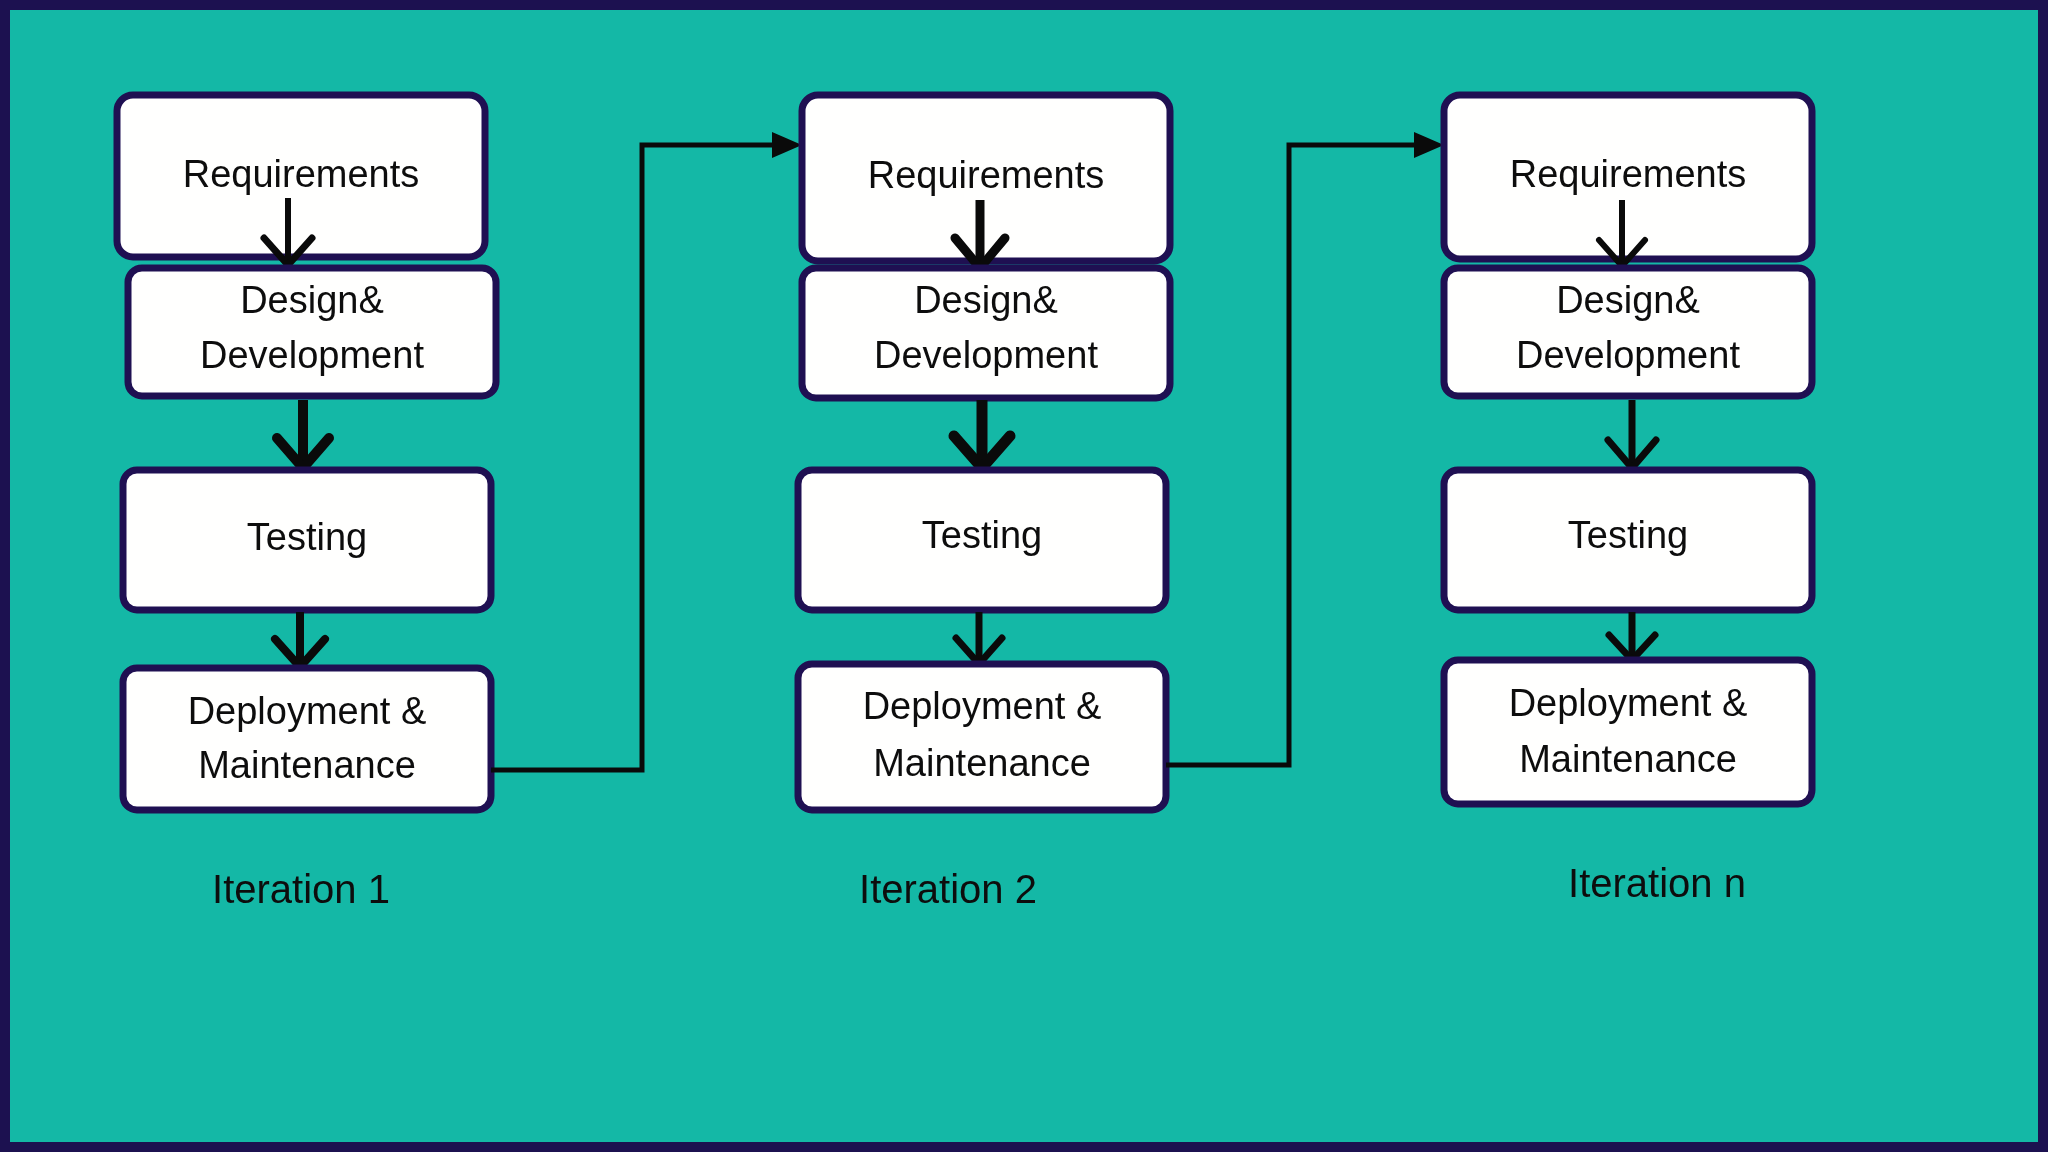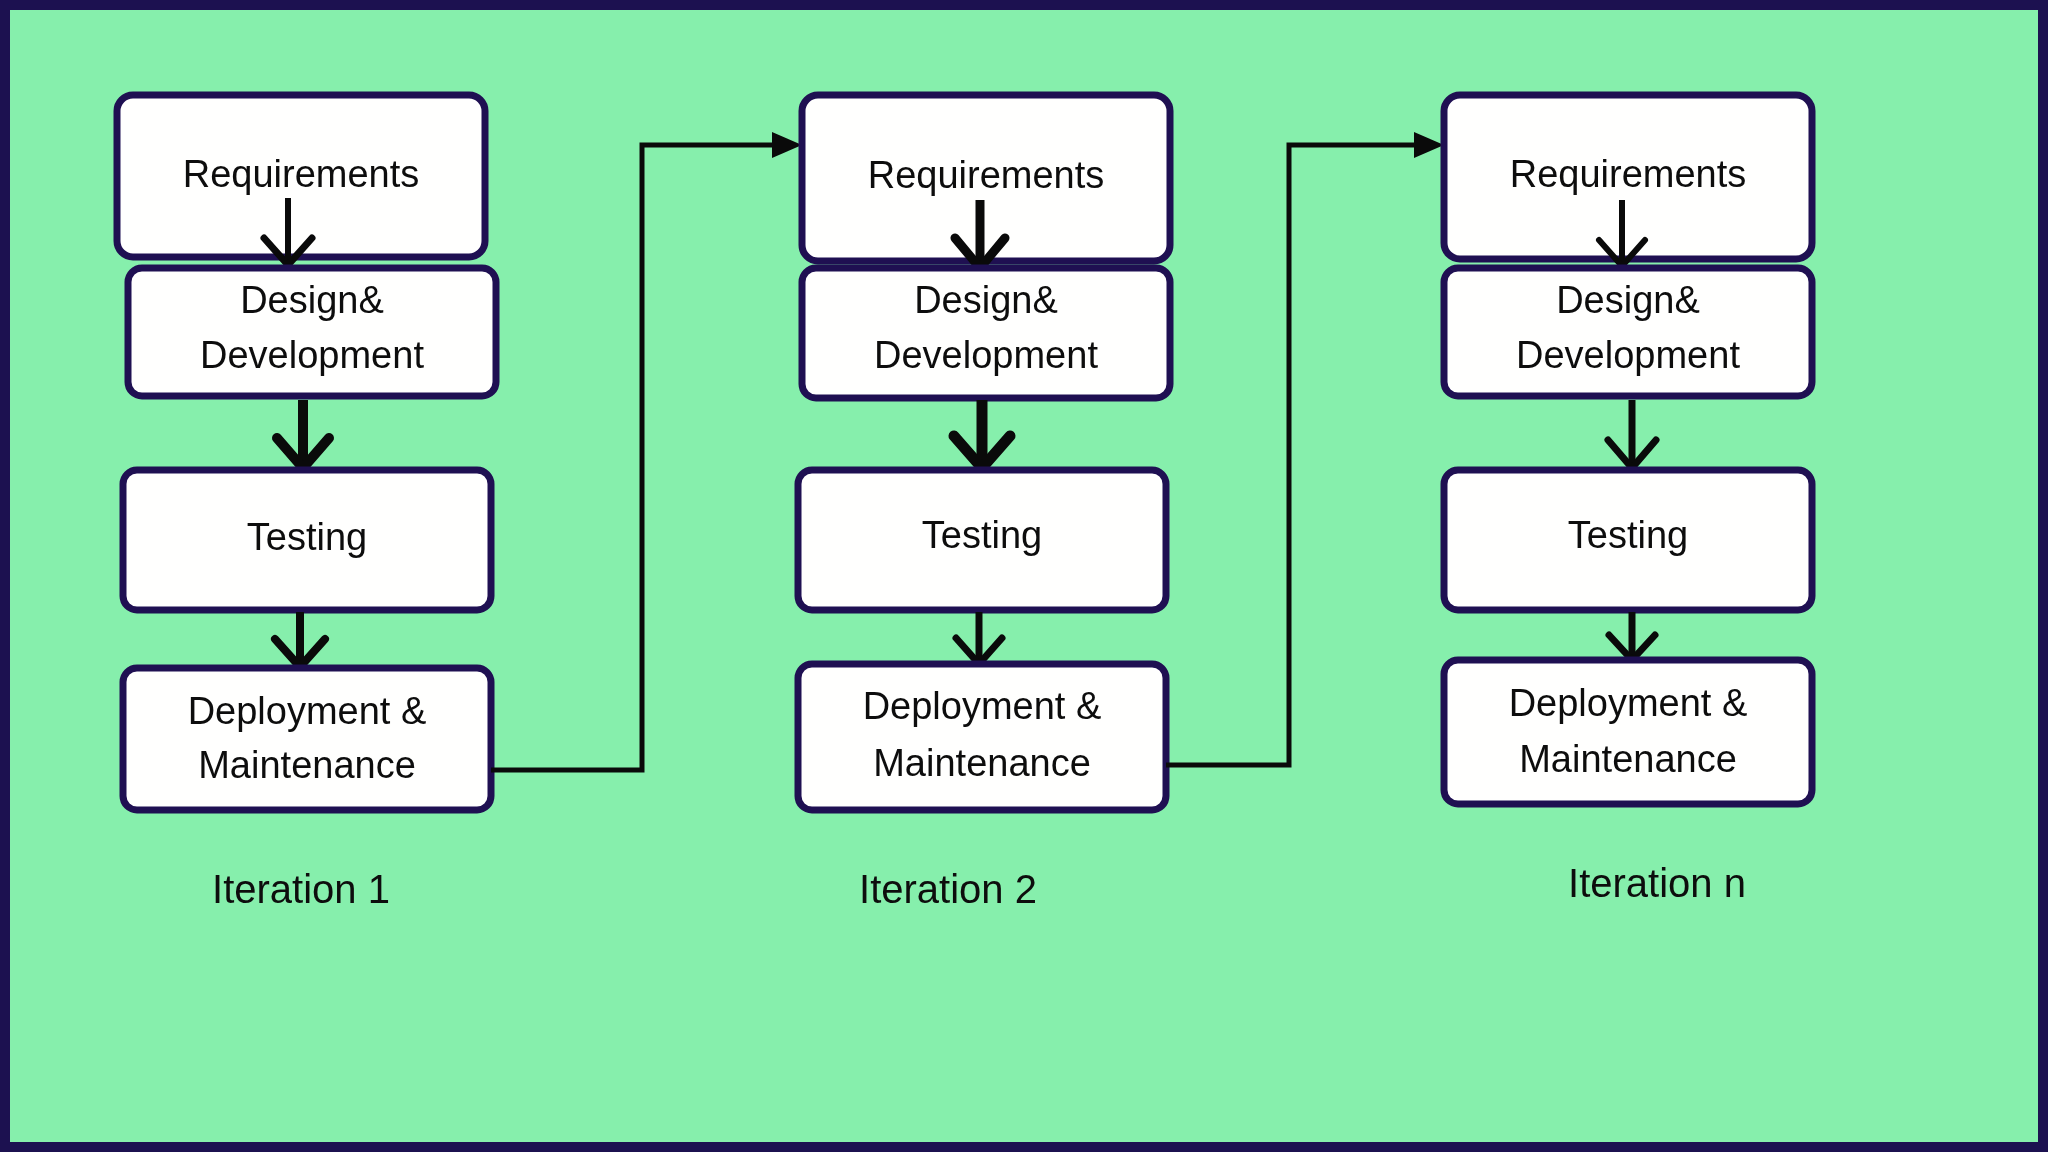--- a/index.html
+++ b/index.html
@@ -4,21 +4,21 @@
 <style>
   html, body {
     margin: 0;
     padding: 0;
     background: #ffffff;
   }
   #page {
     position: relative;
     width: 2048px;
     height: 1152px;
-    background: #86efac;
+    background: #14b8a6;
     box-sizing: border-box;
     border: 10px solid #1c1150;
     overflow: hidden;
     font-family: "Liberation Sans", "DejaVu Sans", sans-serif;
   }
   #diagram-svg {
     position: absolute;
     top: 0;
     left: 0;
     width: 2028px;

